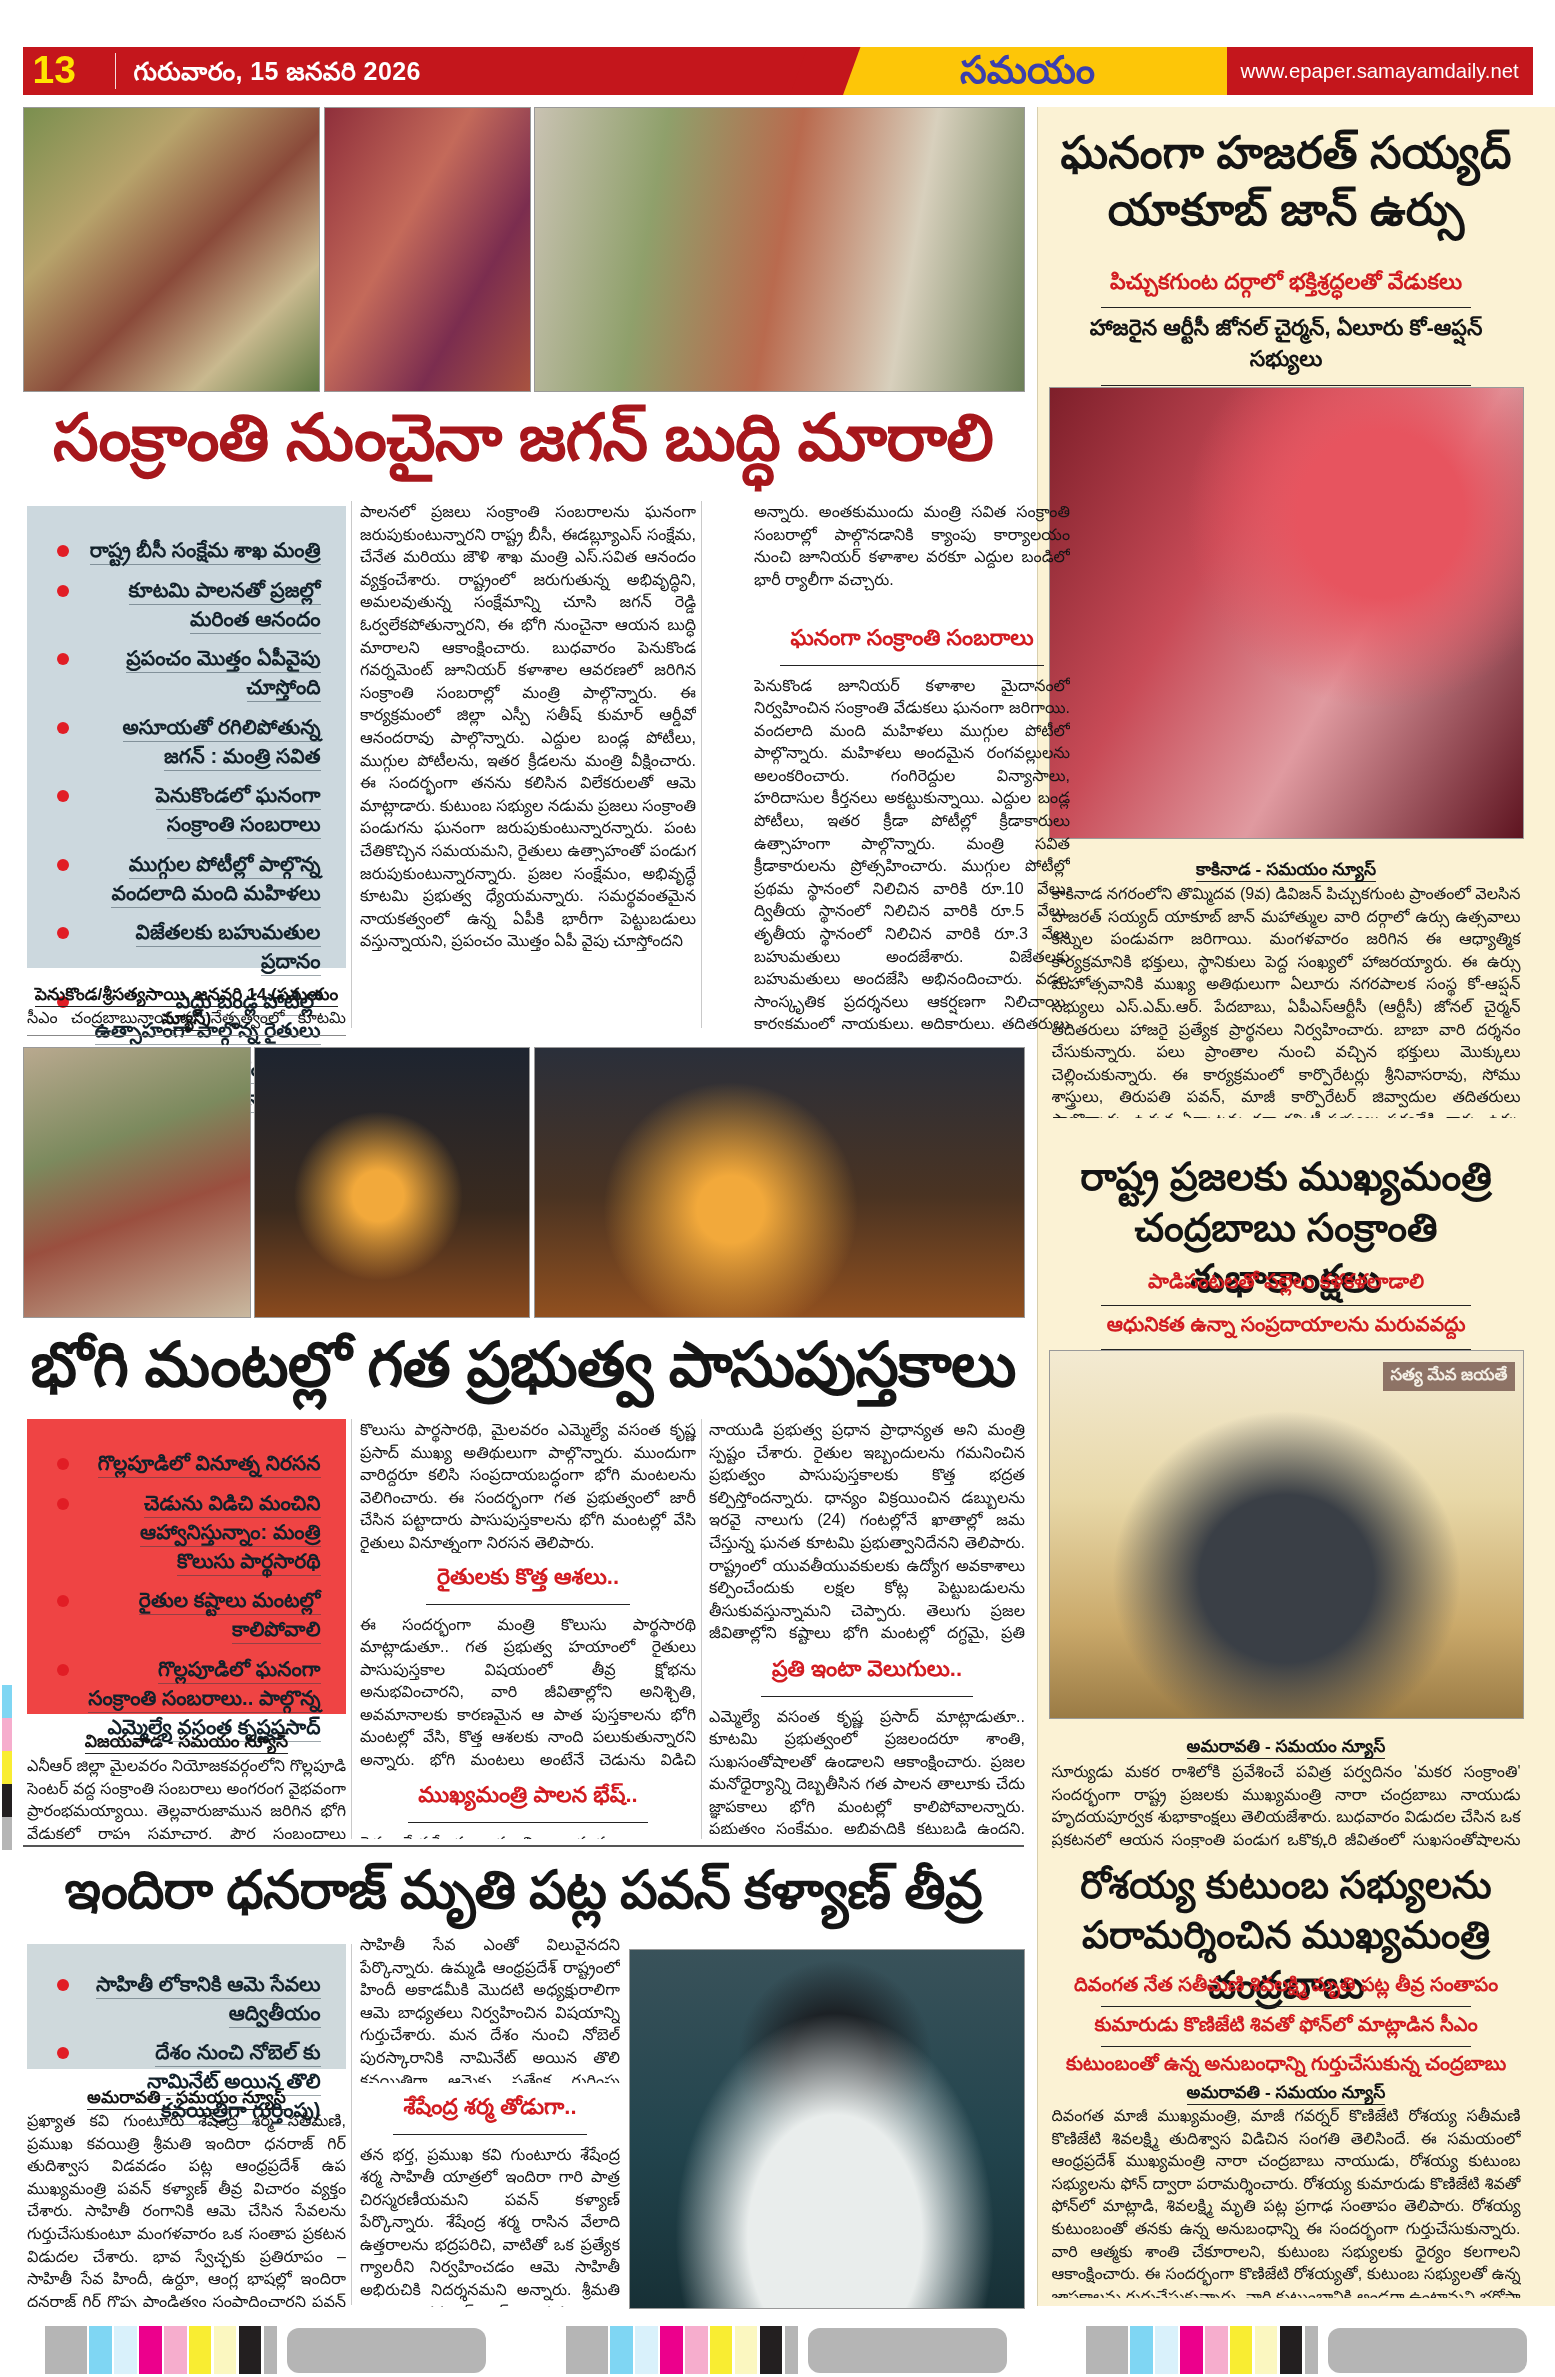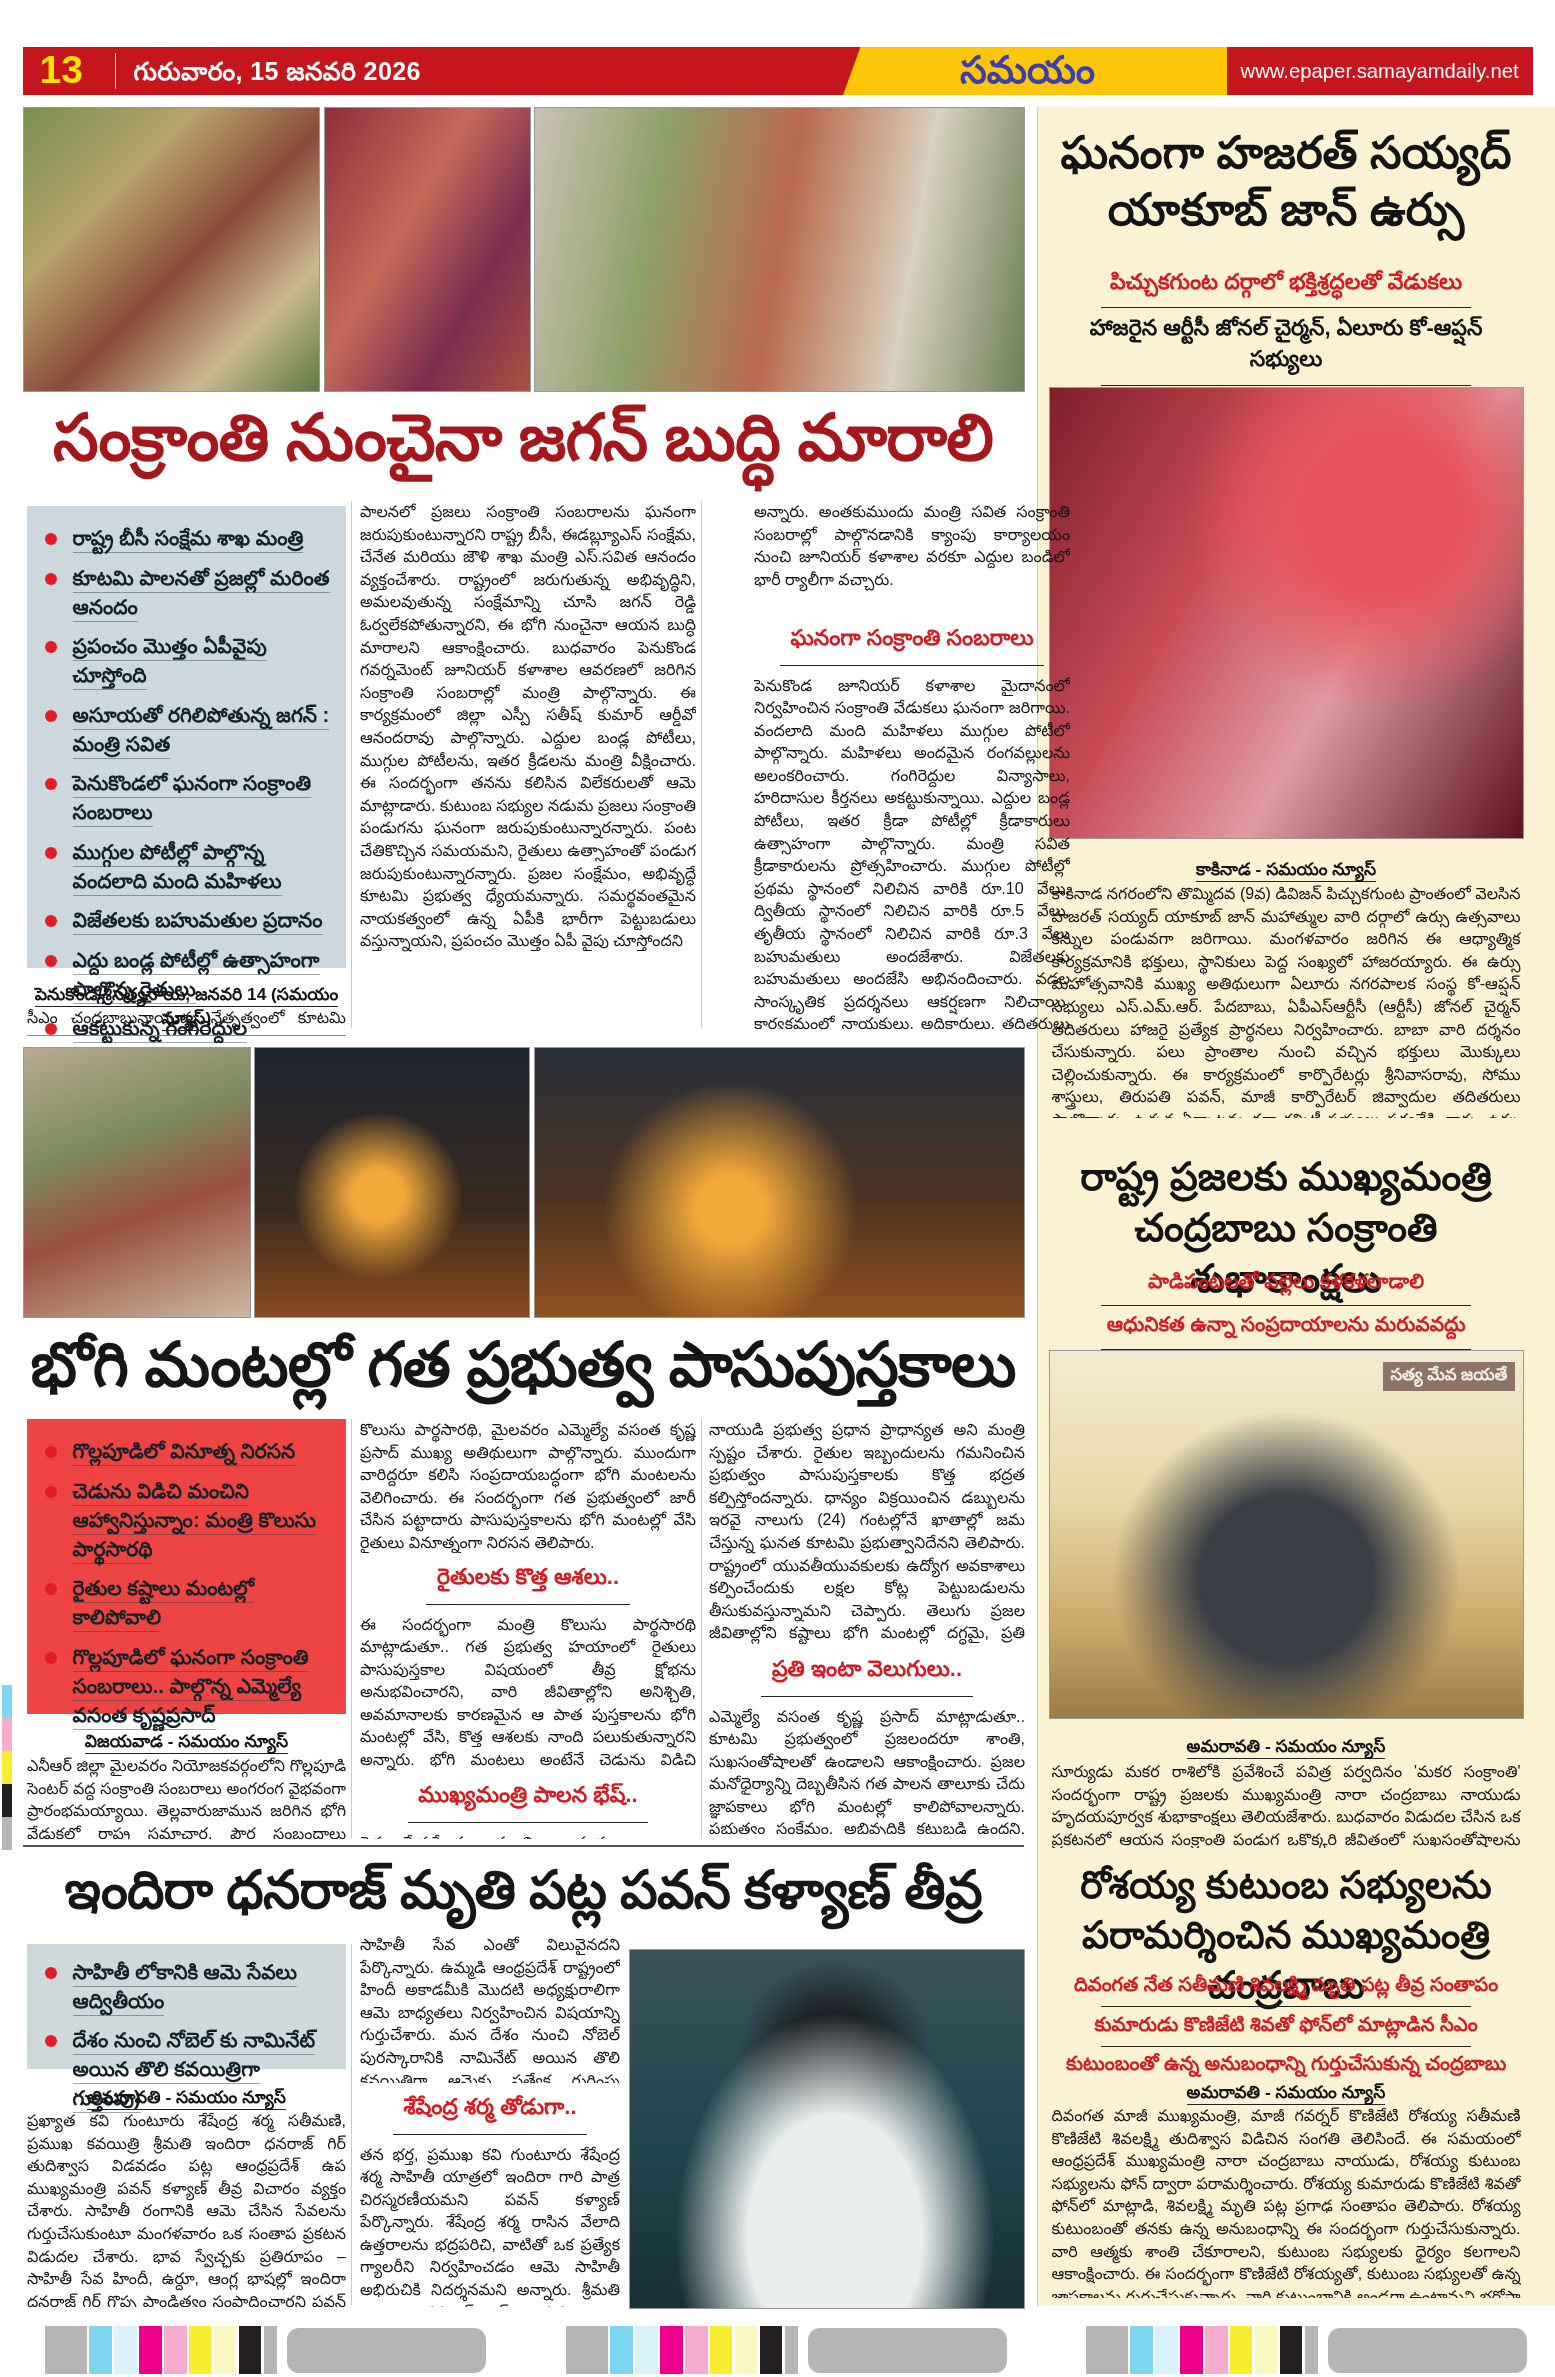--- a/index.html
+++ b/index.html
@@ -6,21 +6,21 @@
   #page{position:relative;width:1555px;height:2377px;background:#ffffff;
         font-family:"Liberation Sans",sans-serif;overflow:hidden;}
   .abs{position:absolute;}
   
   #hdr{position:absolute;left:22.6px;top:47px;width:1510px;height:48px;overflow:hidden;}
   .hdr-red-left{position:absolute;left:0;top:0;width:794px;height:48px;background:#c4161c;}
   .hdr-diag{position:absolute;left:775px;top:-4.5px;width:53px;height:60px;background:#c4161c;transform:skewX(-20deg);}
   .hdr-yellow{position:absolute;left:794px;top:0;width:410px;height:48px;background:#fdc608;}
   .hdr-red-right{position:absolute;left:1204px;top:0;width:306px;height:48px;background:#c4161c;
                  display:flex;align-items:center;justify-content:center;}
-  .pageno{position:absolute;left:17px;top:0.8px;font-size:39px;font-weight:800;color:#ffe400;}
+  .pageno{position:absolute;left:10px;top:0.8px;font-size:39px;font-weight:800;color:#ffe400;}
   .hdr-div{position:absolute;left:92px;top:6px;width:1.5px;height:36px;background:rgba(255,255,255,.85);}
   .hdr-date{position:absolute;left:111px;top:9.8px;font-size:25px;font-weight:700;color:#ffffff;letter-spacing:0.4px;}
   .masthead{position:absolute;left:828px;top:2.3px;width:354px;text-align:center;font-size:38px;font-weight:800;color:#3b3fae;}
   .hdr-url{font-size:20.3px;color:#ffffff;font-weight:500;}
   
   .photo{position:absolute;overflow:hidden;border:0.8px solid #999;}
   .ph1{background:linear-gradient(135deg,#7a8f4f,#b7a36b 30%,#8a4a3a 55%,#c9b98f 78%,#5f7a43);}
   .ph2{background:linear-gradient(120deg,#8f2f3b,#c46a5a 40%,#7b2d4f 70%,#a85340);}
   .ph3{background:linear-gradient(100deg,#c9c2b2,#8fa06b 25%,#b96a4e 50%,#d8d0bd 75%,#6c7f57);}
   .phu{background:radial-gradient(circle at 70% 28%,#e7545f 0 18%,rgba(0,0,0,0) 42%),
@@ -48,21 +48,21 @@
   .bodytext{font-size:16px;line-height:22.6px;color:#141414;text-align:justify;overflow:hidden;}
   
   .headline-main{position:absolute;left:22.6px;width:1001px;text-align:center;font-weight:800;letter-spacing:-0.8px;overflow:hidden;}
   .hl-red{color:#a6171c;}
   .hl-black{color:#161616;}
   
   .bullet-box{position:absolute;box-sizing:border-box;padding:18px 13.5px 7.5px 13.5px;}
   .bb-blue{background:#ccd8de;}
   .bb-pink{background:#ef4444;}
   .bb-gray{background:#cfd9dc;}
-  .bullet-box ul{margin:0;padding:0;list-style:none;}
+  .bullet-box ul{margin:12px;padding:0;list-style:none;text-align:right;}
   .bullet-box li{position:relative;padding:0 0 10.5px 32px;font-size:20.3px;line-height:29px;font-weight:700;color:#13212a;}
   .bullet-box li::before{content:"";position:absolute;left:4.5px;top:9px;width:12px;height:12px;border-radius:50%;background:#e11d25;}
   .bullet-box li span{border-bottom:0.8px solid rgba(40,60,70,.45);padding-bottom:3px;}
   
   .col-subhead{text-align:center;margin:10.5px 0 9px 0;}
   .col-subhead span{display:inline-block;color:#d21c21;font-size:22px;font-weight:700;
                     border-bottom:1.5px solid #222;padding:0 10.5px 9px 10.5px;}
   .vrule{position:absolute;width:0.8px;background:#c9c9c9;}
   .hrule{position:absolute;height:1.5px;background:#555;}
   

